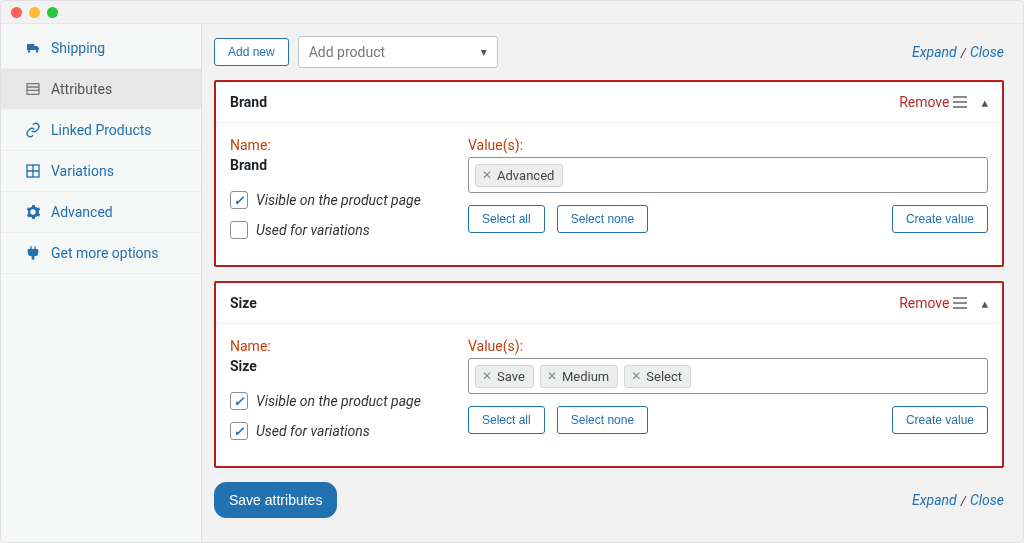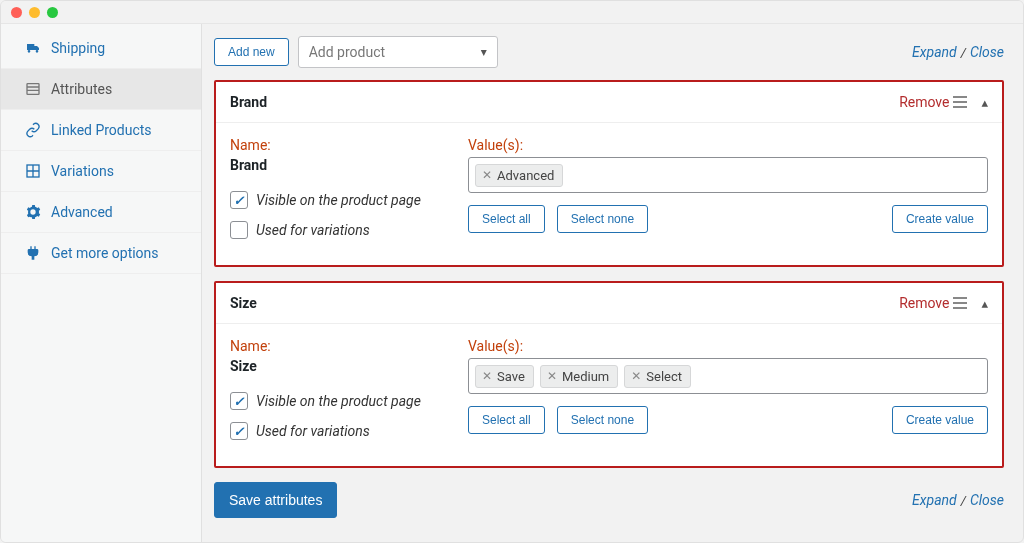--- a/index.html
+++ b/index.html
@@ -48,21 +48,21 @@
 .check-row { display: flex; align-items: center; margin-bottom: 12px; font-size: 14px; color: #333; font-style: italic; }
 .checkbox { width: 18px; height: 18px; border: 1px solid #8c8f94; border-radius: 3px; margin-right: 8px; display: inline-flex; align-items: center; justify-content: center; background:#fff; cursor: pointer; color:#2271b1; }
 .checkbox.checked::after { content: "✓"; font-size: 13px; font-weight: bold; }
 
 .tag-input { border: 1px solid #8c8f94; border-radius: 3px; padding: 5px 6px; min-height: 36px; display: flex; flex-wrap: wrap; gap: 6px; align-items: center; margin-bottom: 12px; }
 .tag { background: #eceded; border: 1px solid #d6d7d8; border-radius: 3px; padding: 3px 8px 3px 6px; font-size: 13px; color: #444; display: inline-flex; align-items: center; cursor: default; }
 .tag .x { color: #888; margin-right: 5px; cursor: pointer; font-size: 12px; }
 .btn-row { display: flex; gap: 12px; }
 
 .footer { display: flex; align-items: center; margin-top: 6px; }
-.btn-primary { background: #2271b1; color: #fff; border: 1px solid #2271b1; border-radius: 3px; padding: 9px 14px; font-size: 14px; cursor: pointer; }
+.btn-primary { background: #2271b1; color: #fff; border: 1px solid #2271b1; border-radius: 12px; padding: 9px 14px; font-size: 14px; cursor: pointer; }
 
 svg { display:block; }
 </style>
 </head>
 <body>
 
 <div class="window">
   <div class="titlebar">
     <span class="dot red"></span>
     <span class="dot yellow"></span>

